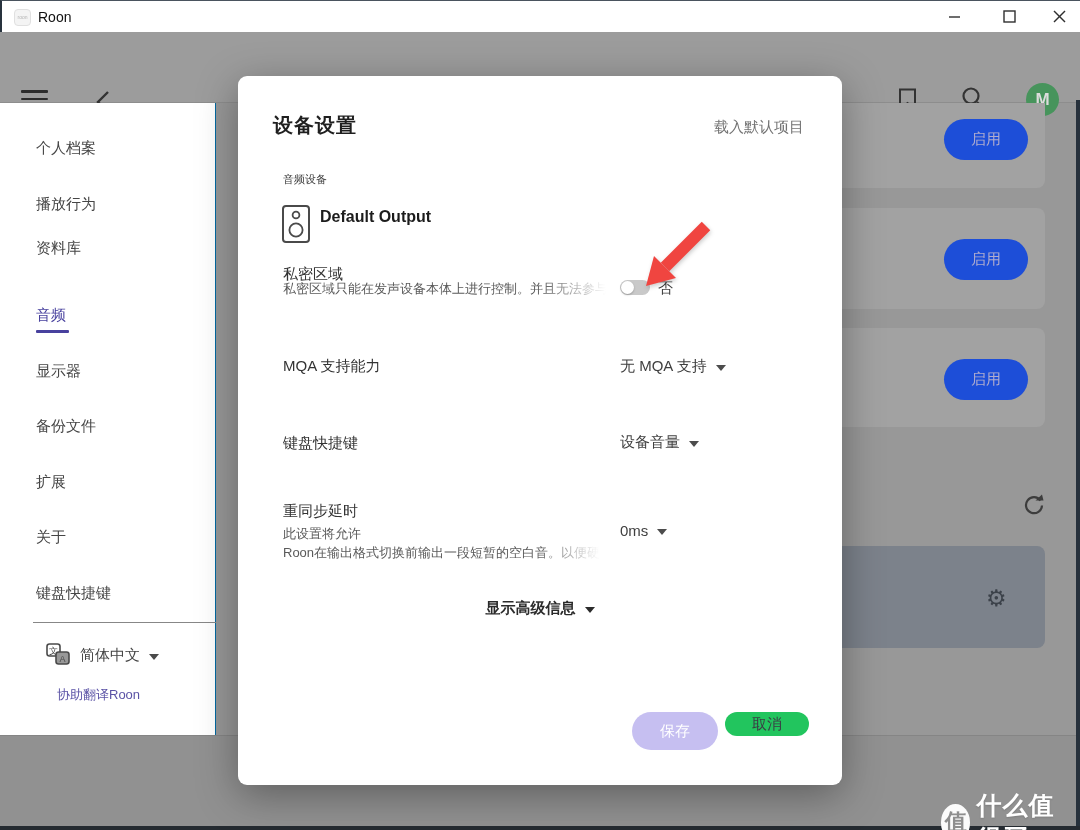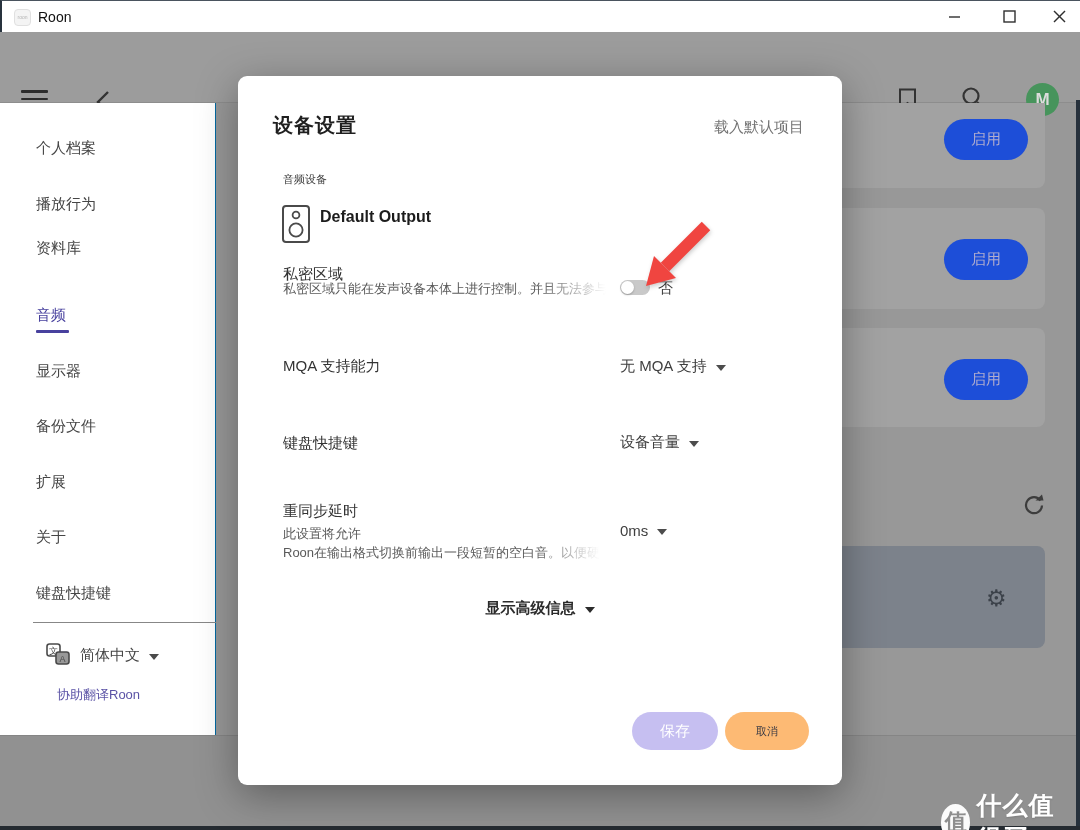--- a/index.html
+++ b/index.html
@@ -92,22 +92,22 @@
   #resync-desc1 { top:449px; width:330px; }
   #resync-desc2 { top:468px; width:324px; }
   #resync-value { left:382px; top:446px; }
   .dd-value { position:absolute; font-size:15px; color:#3f3f3f; display:flex; align-items:center; }
   .caret { width:0; height:0; border-left:5px solid transparent; border-right:5px solid transparent;
            border-top:6px solid #4c4c4c; display:inline-block; margin-left:9px; margin-top:2px; }
   #advanced-toggle { left:0; top:523px; width:604px; display:flex; justify-content:center;
                      align-items:center; font-size:15px; font-weight:bold; color:#2b2b2b; }
   #save-button { left:394px; top:636px; width:86px; height:38px; border-radius:19px; border:none;
                  background:#c6bff1; color:#ffffff; font-size:15px; }
-  #cancel-button { left:487px; top:636px; width:84px; height:38px; border-radius:19px; border:none;
-                 background:#fdba74; color:#3b3b44; font-size:11px; }
+  #cancel-button { left:487px; top:636px; width:84px; height:24px; border-radius:19px; border:none;
+                 background:#22c55e; color:#3b3b44; font-size:15px; }
   #red-arrow { left:396px; top:140px; width:84px; height:82px;
                filter:drop-shadow(1px 2px 2px rgba(0,0,0,0.2)); }
 
   
   #watermark { left:941px; top:789px; display:flex; align-items:center; z-index:70; }
   #watermark-badge { width:37px; height:37px; border-radius:50%; background:#fbfbfb;
                      color:#8e8e8e; font-size:22px; font-weight:bold; display:flex;
                      align-items:center; justify-content:center; }
   #watermark-text { margin-left:6px; font-size:25px; font-weight:bold; color:#ffffff;
                     text-shadow:0 1px 2px rgba(0,0,0,0.15); letter-spacing:1px; }

